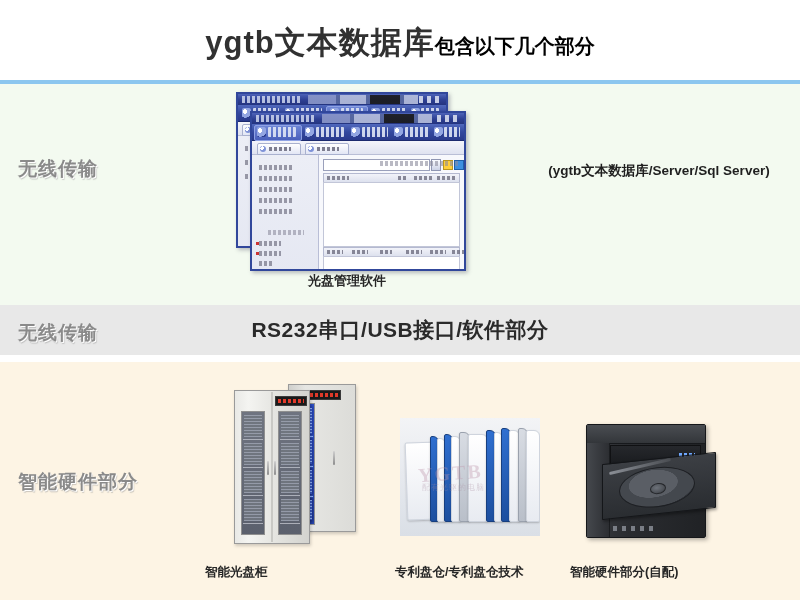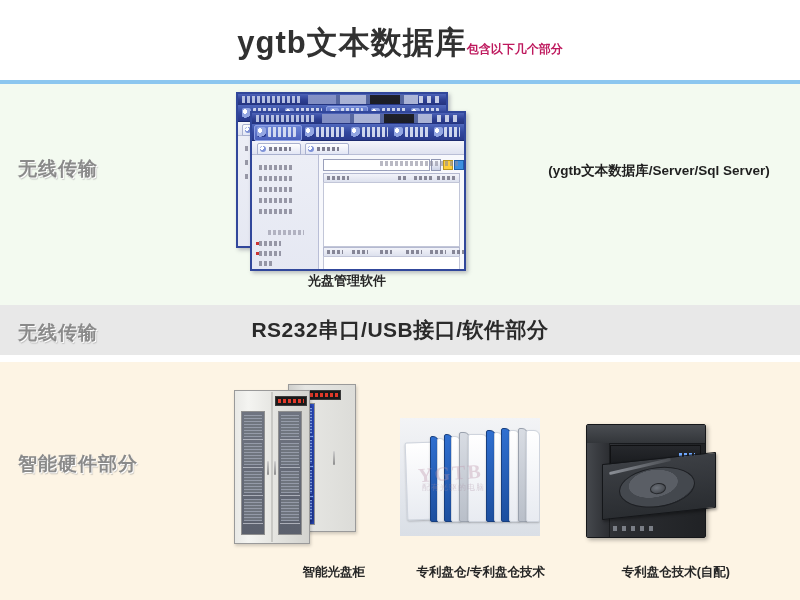--- a/index.html
+++ b/index.html
@@ -18,21 +18,21 @@
   }
   .title-wrap{
     position:absolute;left:0;top:22px;width:800px;
     text-align:center;white-space:nowrap;
   }
   .title-main{
     font-size:31px;font-weight:bold;color:#313131;letter-spacing:1px;
     vertical-align:baseline;
   }
   .title-sub{
-    font-size:12px;font-weight:bold;color:#be185d;letter-spacing:0px;
+    font-size:20px;font-weight:bold;color:#000000;letter-spacing:0px;
     vertical-align:baseline;
   }
   .header-rule{
     position:absolute;left:0;top:80px;width:800px;height:4px;
     background:#8cc6ef;
   }
 
   
   .band{position:absolute;left:0;width:800px;}
   .band-software{top:84px;height:221px;background:#f3faf0;}
@@ -43,21 +43,21 @@
 
   
   .sec-label{
     position:absolute;left:18px;
     font-size:19px;font-weight:bold;color:#8a8a8a;
     text-shadow:1px 1px 0 #ffffff, 1.5px 1.5px 1px rgba(140,140,140,.45);
     letter-spacing:1px;white-space:nowrap;
   }
   .sec-label.software{top:156px;}
   .sec-label.connection{top:320px;}
-  .sec-label.hardware{top:451px;text-align:right;}
+  .sec-label.hardware{top:469px;text-align:right;}
 
   
   .conn-text{
     position:absolute;left:0;top:316px;width:800px;text-align:center;
     font-size:21px;font-weight:bold;color:#2a2a2a;letter-spacing:.5px;
     white-space:nowrap;
   }
 
   
   .db-block{
@@ -189,21 +189,21 @@
   }
   .sw-caption{
     position:absolute;left:222px;top:272px;width:250px;text-align:center;
     font-size:13px;color:#262626;font-weight:bold;white-space:nowrap;
   }
 
   
   .hw-fig{position:absolute;}
   .hw-caption{
     position:absolute;font-size:12.5px;color:#262626;font-weight:bold;
-    text-align:right;white-space:nowrap;
+    text-align:left;white-space:nowrap;
   }
   .cap-cabinet{left:205px;top:564px;width:160px;}
   .cap-tray{left:395px;top:564px;width:150px;}
   .cap-pc{left:570px;top:564px;width:160px;}
 
   .cabinet-area{left:218px;top:378px;width:140px;height:172px;}
   .cab{
     position:absolute;border:1px solid #9a9a9a;
     background:linear-gradient(90deg,#e9e9e6 0%,#f4f4f1 18%,#e2e2de 60%,#d3d3cf 100%);
     box-shadow:1px 2px 3px rgba(0,0,0,.18);
@@ -539,15 +539,15 @@
       </div>
       <div class="pc-front-ports"></div>
     </div>
     <div class="pc-tray">
       <div class="pc-disc-well">
         <div class="pc-spindle"></div>
       </div>
       <div class="pc-arm"></div>
     </div>
   </div>
-  <div class="hw-caption cap-pc">专利盘仓技术(自配)</div>
+  <div class="hw-caption cap-pc">智能硬件部分(自配)</div>
 
 </div>
 
 </body></html>

